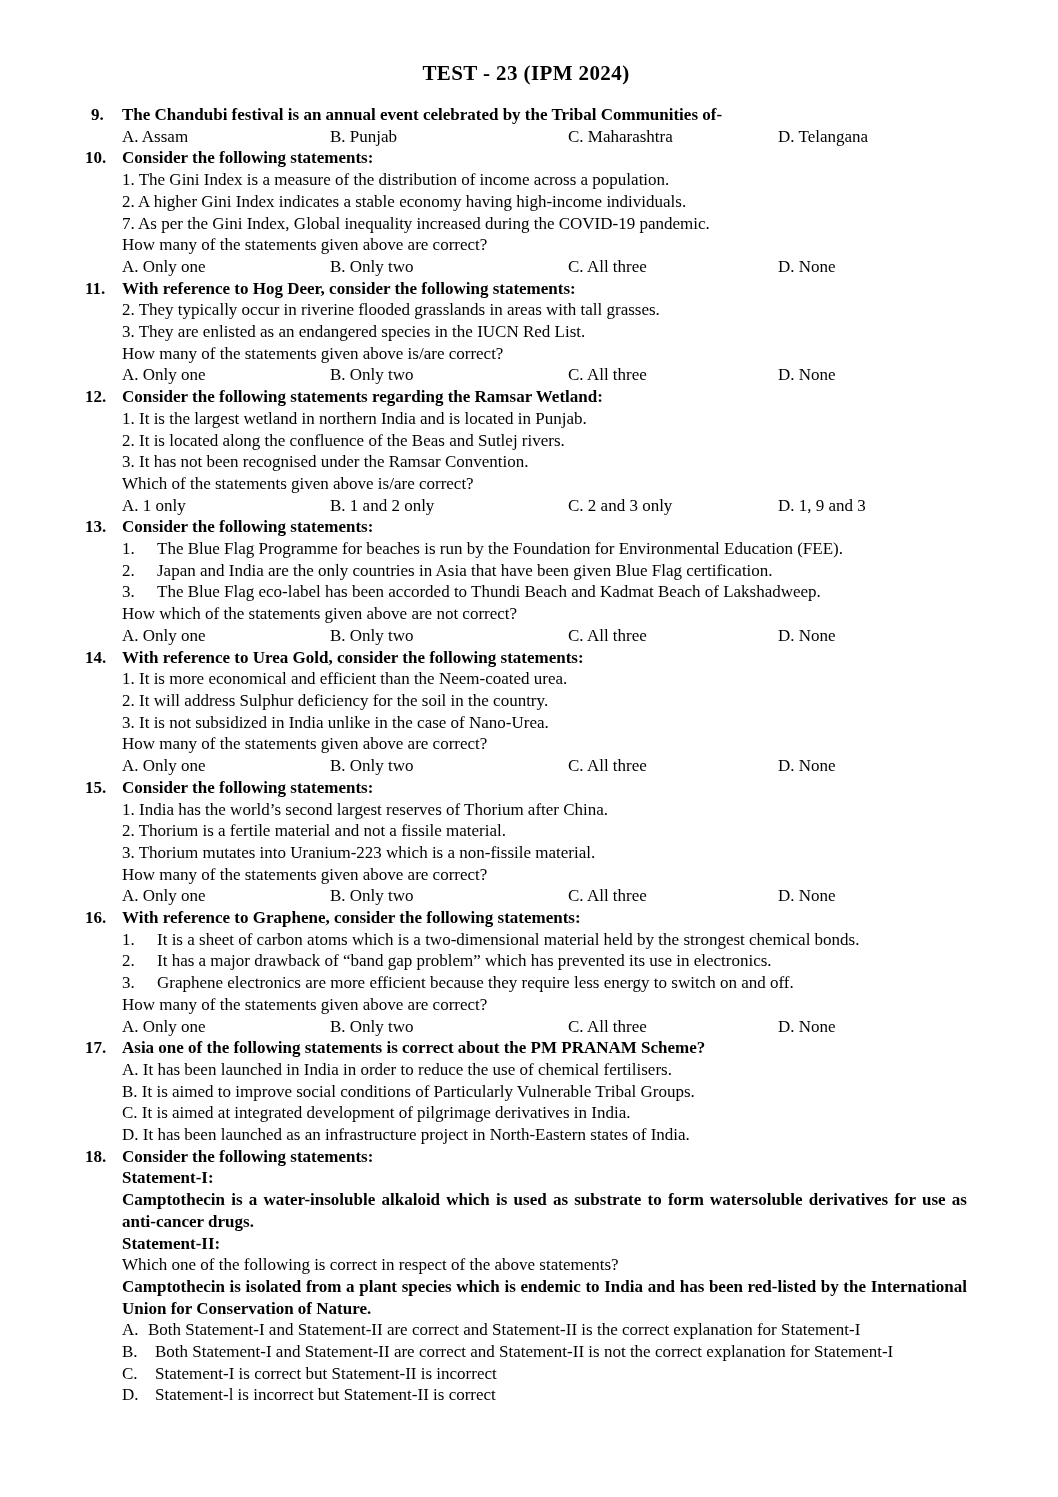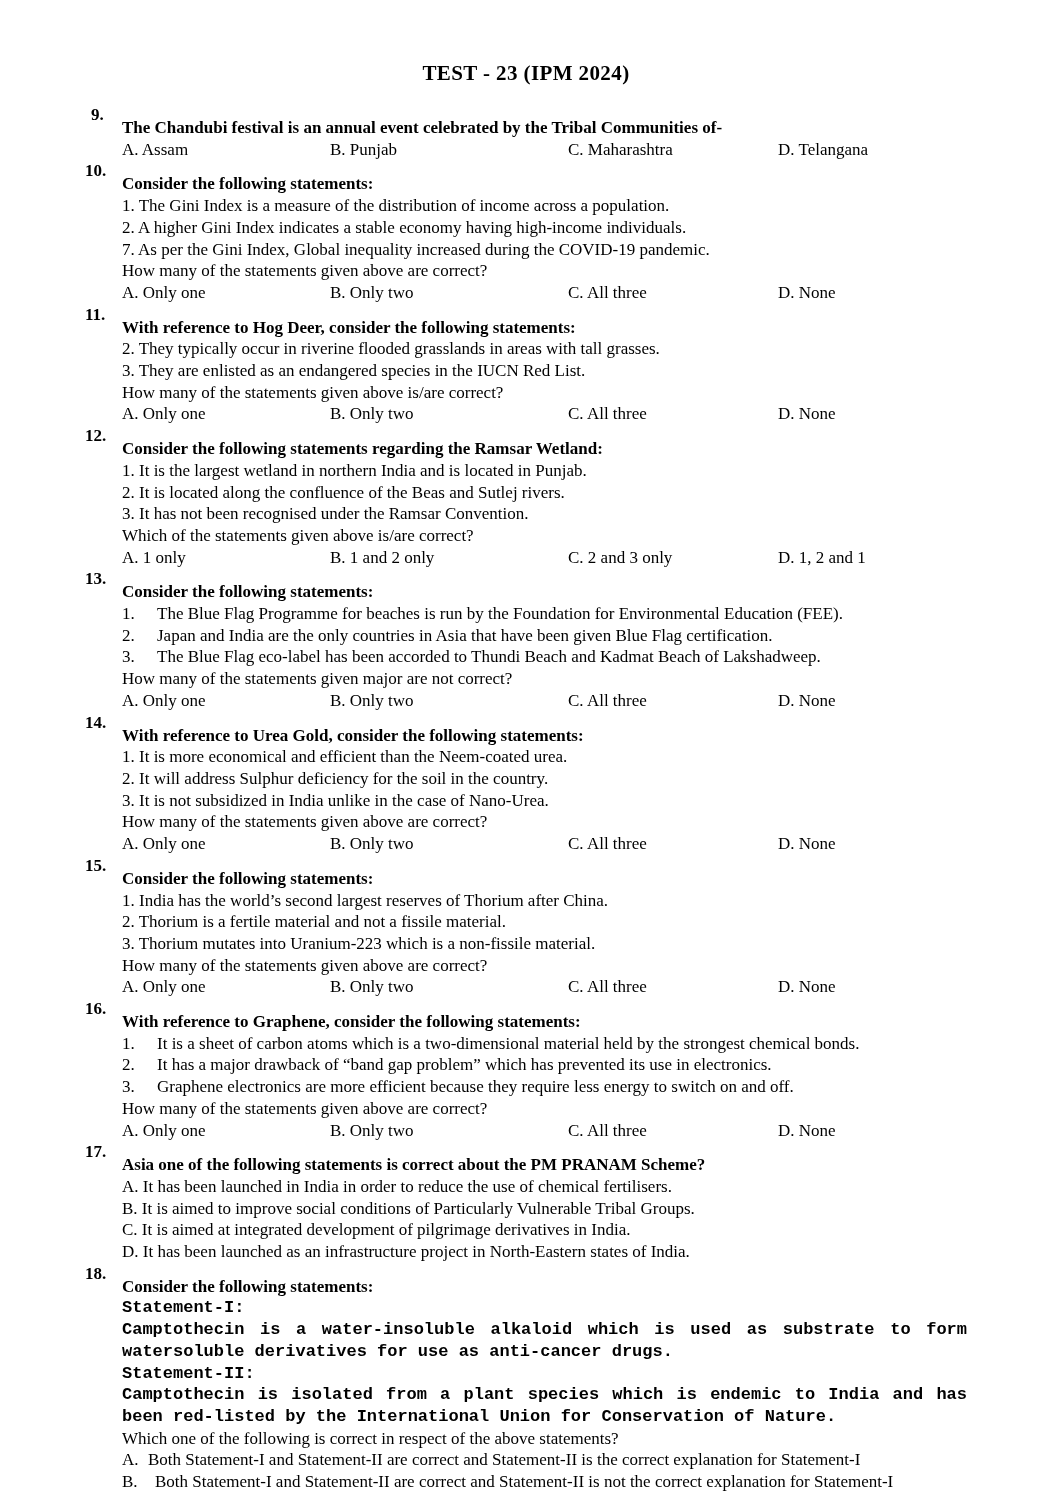--- a/index.html
+++ b/index.html
@@ -22,24 +22,24 @@
     font-size: 21px;
     line-height: 30px;
     font-weight: 700;
     text-align: center;
     margin: 0 0 16px 0;
     letter-spacing: 0.4px;
   }
   .q { display: flex; align-items: flex-start; }
   .qnum { flex: 0 0 37px; font-weight: 700; }
   .qnum.single { padding-left: 6px; box-sizing: border-box; }
-  .qbody { flex: 1 1 auto; min-width: 0; margin-top: 13px; }
+  .qbody { flex: 1 1 auto; min-width: 0; }
   .stem { font-weight: 700; }
   .line {}
-  .bold { font-weight: 700; font-family: Liberation Mono, monospace; }
+  .bold { font-weight: 700; }
   .justify { text-align: justify; }
   .opts-row { display: grid; grid-template-columns: 208px 238px 210px auto; }
   .numline { display: flex; }
   .snum { flex: 0 0 35px; }
   .stext { flex: 1 1 auto; }
   .optline { display: flex; }
   .oletter { flex: 0 0 33px; }
   .oletter.narrow { flex: 0 0 26px; }
   .otext { flex: 1 1 auto; }
 </style>
@@ -101,42 +101,42 @@
     <div class="qbody">
       <div class="stem">Consider the following statements regarding the Ramsar Wetland:</div>
       <div class="line">1. It is the largest wetland in northern India and is located in Punjab.</div>
       <div class="line">2. It is located along the confluence of the Beas and Sutlej rivers.</div>
       <div class="line">3. It has not been recognised under the Ramsar Convention.</div>
       <div class="line">Which of the statements given above is/are correct?</div>
       <div class="opts-row">
         <span>A. 1 only</span>
         <span>B. 1 and 2 only</span>
         <span>C. 2 and 3 only</span>
-        <span>D. 1, 2 and 1</span>
+        <span>D. 1, 9 and 3</span>
       </div>
     </div>
   </section>
 
   <section class="q">
     <div class="qnum">13.</div>
     <div class="qbody">
       <div class="stem">Consider the following statements:</div>
       <div class="numline">
         <span class="snum">1.</span>
         <span class="stext">The Blue Flag Programme for beaches is run by the Foundation for Environmental Education (FEE).</span>
       </div>
       <div class="numline">
         <span class="snum">2.</span>
         <span class="stext">Japan and India are the only countries in Asia that have been given Blue Flag certification.</span>
       </div>
       <div class="numline">
         <span class="snum">3.</span>
         <span class="stext">The Blue Flag eco-label has been accorded to Thundi Beach and Kadmat Beach of Lakshadweep.</span>
       </div>
-      <div class="line">How many of the statements given major are not correct?</div>
+      <div class="line">How which of the statements given above are not correct?</div>
       <div class="opts-row">
         <span>A. Only one</span>
         <span>B. Only two</span>
         <span>C. All three</span>
         <span>D. None</span>
       </div>
     </div>
   </section>
 
   <section class="q">
@@ -210,22 +210,22 @@
     </div>
   </section>
 
   <section class="q">
     <div class="qnum">18.</div>
     <div class="qbody">
       <div class="stem">Consider the following statements:</div>
       <div class="line bold">Statement-I:</div>
       <div class="line bold justify">Camptothecin is a water-insoluble alkaloid which is used as substrate to form watersoluble derivatives for use as anti-cancer drugs.</div>
       <div class="line bold">Statement-II:</div>
+      <div class="line">Which one of the following is correct in respect of the above statements?</div>
       <div class="line bold justify">Camptothecin is isolated from a plant species which is endemic to India and has been red-listed by the International Union for Conservation of Nature.</div>
-      <div class="line">Which one of the following is correct in respect of the above statements?</div>
       <div class="optline">
         <span class="oletter narrow">A.</span>
         <span class="otext">Both Statement-I and Statement-II are correct and Statement-II is the correct explanation for Statement-I</span>
       </div>
       <div class="optline">
         <span class="oletter">B.</span>
         <span class="otext justify">Both Statement-I and Statement-II are correct and Statement-II is not the correct explanation for Statement-I</span>
       </div>
       <div class="optline">
         <span class="oletter">C.</span>

